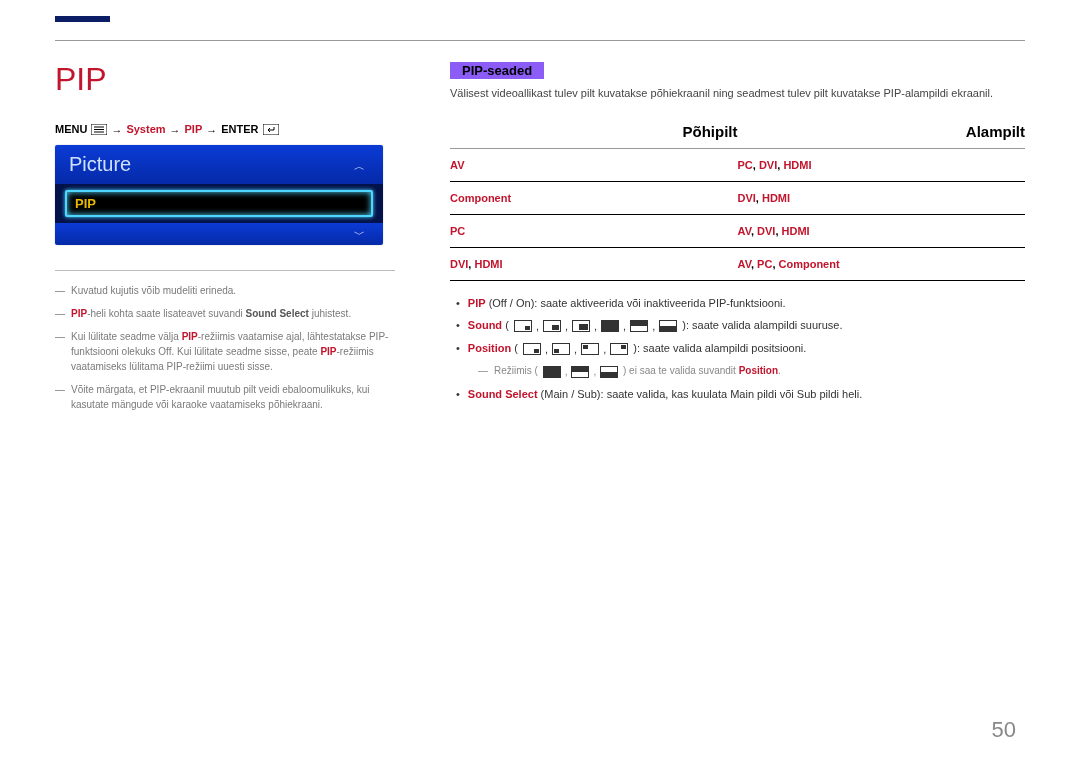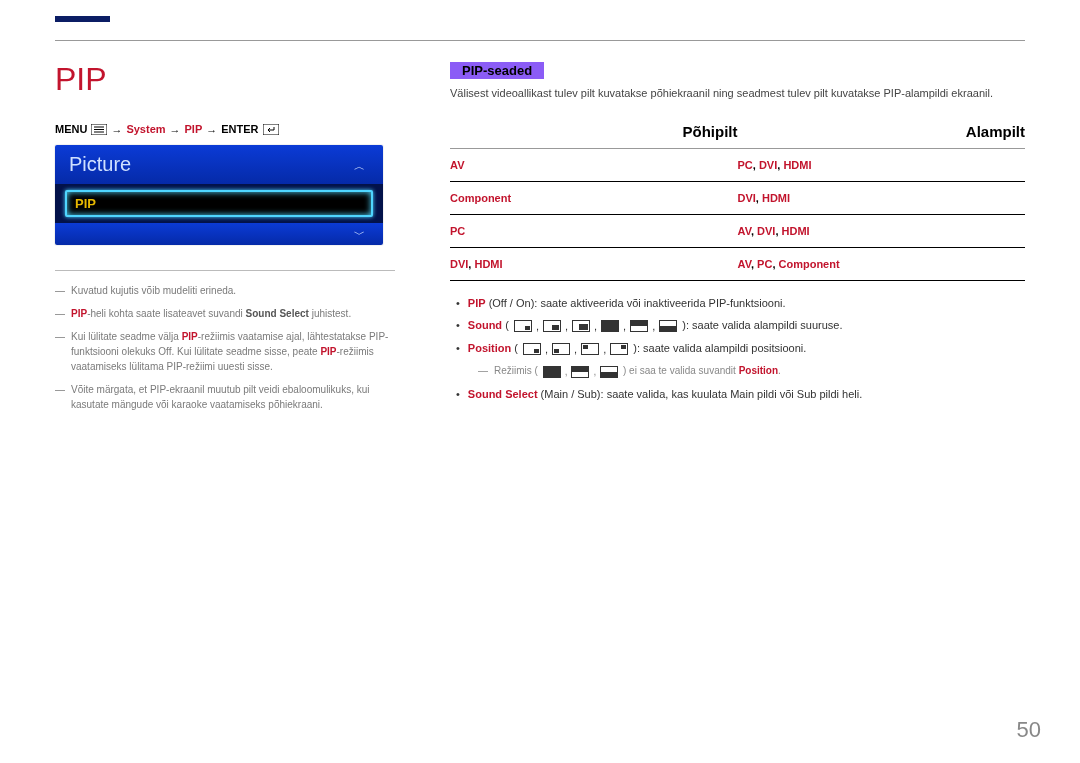--- a/index.html
+++ b/index.html
@@ -204,21 +204,21 @@
   .pip-ico.s4 .inner { width:8px; height:10px; left:0; top:0; }
   .pip-ico.s4 .inner2 { position:absolute; width:8px; height:10px; right:0; top:0; background:#333; }
   .pip-ico.s5 .inner { width:16px; height:5px; top:0; left:0; }
   .pip-ico.s6 .inner { width:16px; height:5px; bottom:0; left:0; }
   .pip-ico.p1 .inner { width:5px; height:4px; right:1px; bottom:1px; }
   .pip-ico.p2 .inner { width:5px; height:4px; left:1px; bottom:1px; }
   .pip-ico.p3 .inner { width:5px; height:4px; left:1px; top:1px; }
   .pip-ico.p4 .inner { width:5px; height:4px; right:1px; top:1px; }
   .page-num {
     position: absolute;
-    right: 39px;
+    right: 64px;
     bottom: 20px;
     font-size: 22px;
     color: #888;
     font-weight: 300;
   }
   .svg-ico { vertical-align: middle; }
 </style>
 </head>
 <body>
 

